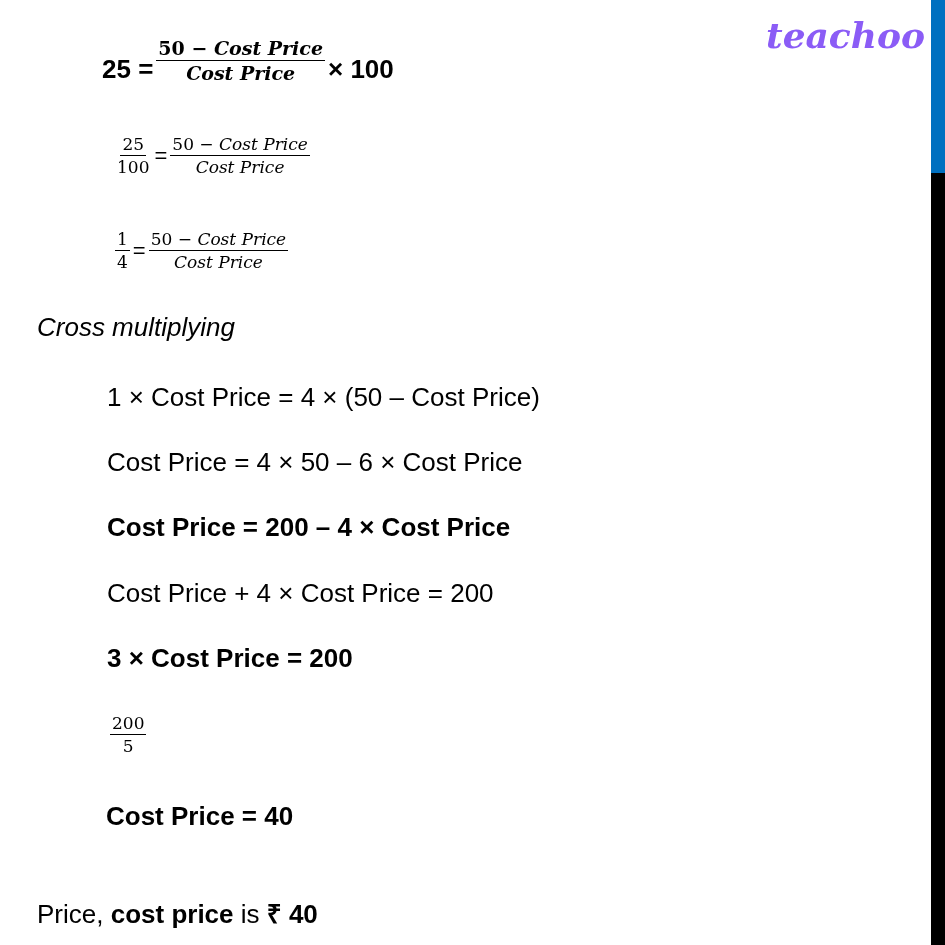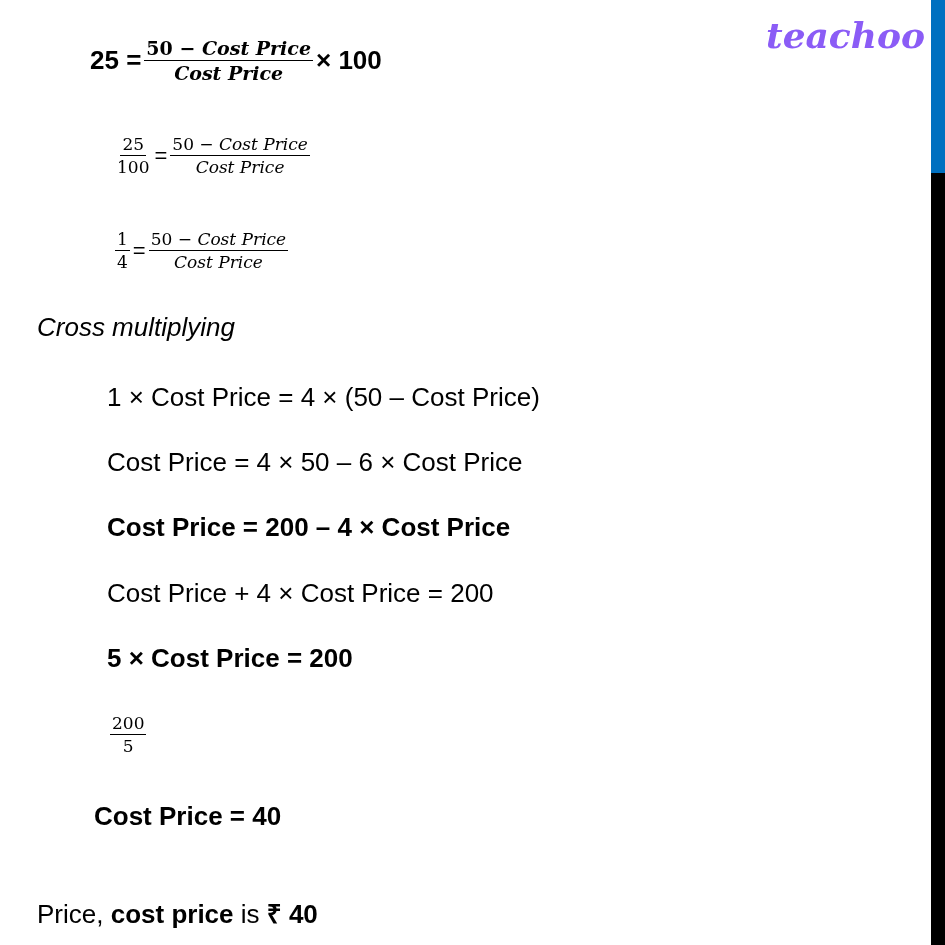--- a/index.html
+++ b/index.html
@@ -18,21 +18,21 @@
   .frac.sm .num, .frac.sm .den { font-size:17px; line-height:22px; }
   .eqrow { position:absolute; display:flex; align-items:center; white-space:nowrap; font-size:26px; }
 </style>
 </head>
 <body>
 
 <div class="side-blue"></div>
 <div class="side-black"></div>
 <div class="logo">teachoo</div>
 
-<div class="eqrow" style="left:90px; top:36px;">
+<div class="eqrow" style="left:102px; top:36px;align-items:flex-end;">
   <span class="bold">25 =</span>
   <span class="frac bf">
     <span class="num"><span>50</span>&nbsp;<span class="mi">− Cost Price</span></span>
     <span class="den mi">Cost Price</span>
   </span>
   <span class="bold">× 100</span>
 </div>
 
 <div class="eqrow" style="left:112px; top:133px;">
   <span class="frac sm">
@@ -56,29 +56,29 @@
     <span class="num"><span>50</span>&nbsp;<span class="mi">− Cost Price</span></span>
     <span class="den mi">Cost Price</span>
   </span>
 </div>
 
 <div class="line ital" style="left:37px; top:312px;">Cross multiplying</div>
 <div class="line" style="left:107px; top:382px;">1 × Cost Price = 4 × (50 – Cost Price)</div>
 <div class="line" style="left:107px; top:447px;">Cost Price = 4 × 50 – 6 × Cost Price</div>
 <div class="line bold" style="left:107px; top:512px;">Cost Price = 200 – 4 × Cost Price</div>
 <div class="line" style="left:107px; top:578px;">Cost Price + 4 × Cost Price = 200</div>
-<div class="line bold" style="left:107px; top:643px;">5 × Cost Price = 200</div>
+<div class="line bold" style="left:107px; top:643px;">3 × Cost Price = 200</div>
 
 <div class="eqrow" style="left:107px; top:712px;">
   <span class="frac sm">
     <span class="num">200</span>
     <span class="den">5</span>
   </span>
 </div>
 
-<div class="line bold" style="left:94px; top:801px;">Cost Price = 40</div>
+<div class="line bold" style="left:106px; top:801px;">Cost Price = 40</div>
 
 <div class="line" style="left:37px; top:899px;">
   <span>Price,</span>
   <span class="bold">cost price</span>
   <span>is</span>
   <span class="bold">₹ 40</span>
 </div>
 
 </body></html>

